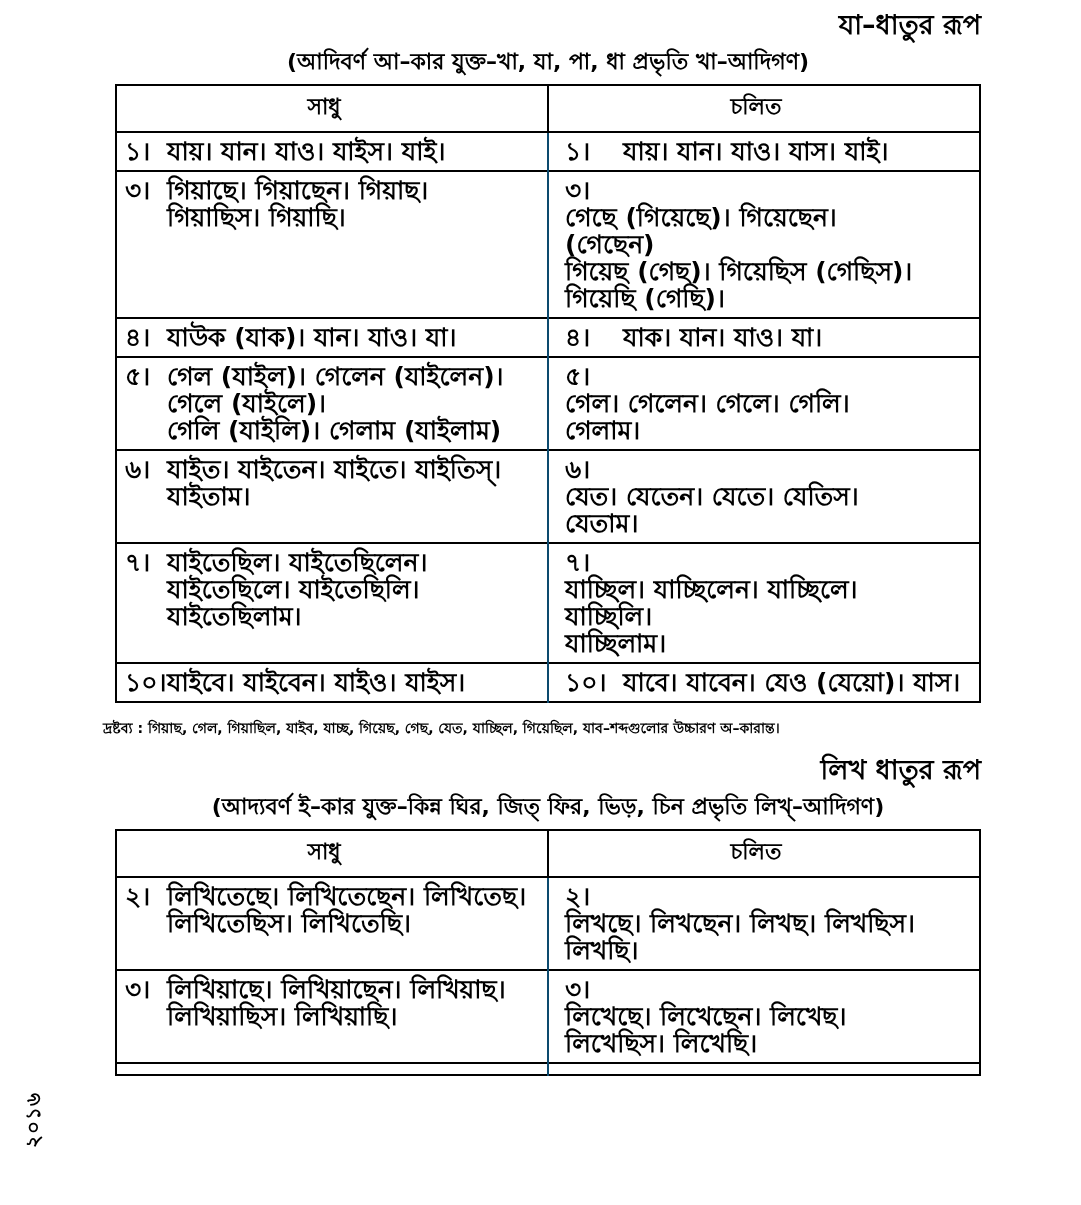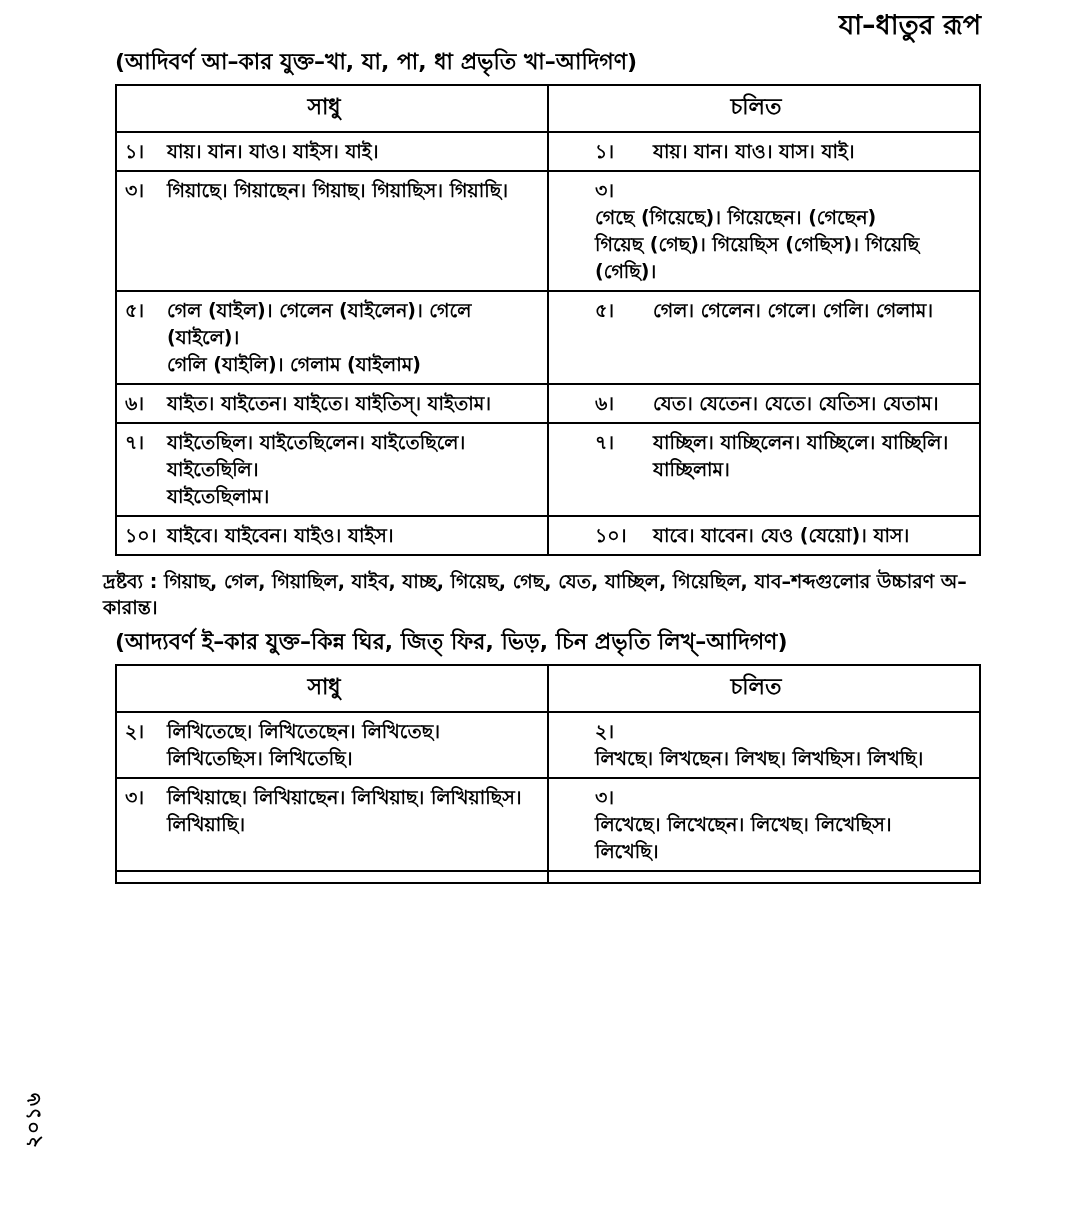--- a/index.html
+++ b/index.html
@@ -23,20 +23,21 @@
     width: 866px;
   }
   .sec-title {
     text-align: right;
     font-size: 27px;
     font-weight: bold;
     margin: 4px 0 6px 0;
     line-height: 34px;
   }
   .sec-subtitle {
+    text-align: center;
     font-size: 22px;
     font-weight: bold;
     margin: 0 0 8px 0;
     line-height: 28px;
   }
   table.conj {
     width: 100%;
     border-collapse: collapse;
     border: 2px solid #000;
     table-layout: fixed;
@@ -44,46 +45,46 @@
   table.conj th {
     border: 2px solid #000;
     font-size: 22px;
     font-weight: bold;
     padding: 3px 18px 5px 2px;
     text-align: center;
     width: 50%;
   }
   table.conj td {
     border-top: 2px solid #000;
-    font-size: 19px;
+    font-size: 25px;
     font-weight: bold;
     vertical-align: top;
     padding: 5px 4px 5px 8px;
     line-height: 27px;
     white-space: pre-line;
     margin-left: 16px;
   }
   table.conj td.cholit {
-    border-left: 2px solid #000000;
-    padding-left: 46px;
+    border-left: 2px solid #0c4a6e;
+    padding-left: 16px;
   }
   table.conj .num {
     display: inline-block;
     min-width: 42px;
     vertical-align: top;
   }
   table.conj td.cholit .num { min-width: 58px; }
   table.conj .txt {
     display: inline-block;
     vertical-align: top;
     max-width: 360px;
   }
   .note {
     margin: 12px 0 6px -12px;
-    font-size: 19px;
+    font-size: 14px;
     font-weight: bold;
     line-height: 26px;
   }
   .note-label { font-weight: bold; }
   .gap-before-sec2 { height: 2px; }
   .page-num-vertical {
     position: absolute;
     left: 18px;
     top: 1148px;
     transform: rotate(-90deg);
@@ -118,20 +119,24 @@
             <tr>
               <td class="sadhu"><span class="num">১।</span><span class="txt">যায়। যান। যাও। যাইস। যাই।</span></td>
               <td class="cholit"><span class="num">১।</span><span class="txt">যায়। যান। যাও। যাস। যাই।</span></td>
             </tr>
             <tr>
               <td class="sadhu"><span class="num">৩।</span><span class="txt">গিয়াছে। গিয়াছেন। গিয়াছ। গিয়াছিস। গিয়াছি।&nbsp;</span></td>
               <td class="cholit"><span class="num">৩।</span><span class="txt">গেছে (গিয়েছে)। গিয়েছেন। (গেছেন)
 গিয়েছ (গেছ)। গিয়েছিস (গেছিস)। গিয়েছি (গেছি)।</span></td>
             </tr>
             <tr>
+              <td class="sadhu"><span class="num">৪।</span><span class="txt">যাউক (যাক)। যান। যাও। যা।</span></td>
+              <td class="cholit"><span class="num">৪।</span><span class="txt">যাক। যান। যাও। যা।</span></td>
+            </tr>
+            <tr>
               <td class="sadhu"><span class="num">৫।</span><span class="txt">গেল (যাইল)। গেলেন (যাইলেন)। গেলে (যাইলে)।
 গেলি (যাইলি)। গেলাম (যাইলাম)</span></td>
               <td class="cholit"><span class="num">৫।</span><span class="txt">গেল। গেলেন। গেলে। গেলি। গেলাম।</span></td>
             </tr>
             <tr>
               <td class="sadhu"><span class="num">৬।</span><span class="txt">যাইত। যাইতেন। যাইতে। যাইতিস্। যাইতাম।</span></td>
               <td class="cholit"><span class="num">৬।</span><span class="txt">যেত। যেতেন। যেতে। যেতিস। যেতাম।</span></td>
             </tr>
             <tr>
               <td class="sadhu"><span class="num">৭।</span><span class="txt">যাইতেছিল। যাইতেছিলেন। যাইতেছিলে। যাইতেছিলি।
@@ -148,20 +153,21 @@
 
       <p class="note">
         <span class="note-label">দ্রষ্টব্য :</span>
         <span>গিয়াছ, গেল, গিয়াছিল, যাইব, যাচ্ছ, গিয়েছ, গেছ, যেত, যাচ্ছিল, গিয়েছিল, যাব–শব্দগুলোর উচ্চারণ অ–কারান্ত।</span>
       </p>
     </section>
 
     <div class="gap-before-sec2"></div>
 
     <section>
+      <h1 class="sec-title">লিখ ধাতুর রূপ</h1>
       <div class="sec-subtitle">(আদ্যবর্ণ ই–কার যুক্ত–কিন্ন ঘির, জিত্ ফির, ভিড়, চিন প্রভৃতি লিখ্–আদিগণ)</div>
 
       <table class="conj">
         <thead>
           <tr>
             <th>সাধু</th>
             <th>চলিত</th>
           </tr>
         </thead>
         <tbody>

